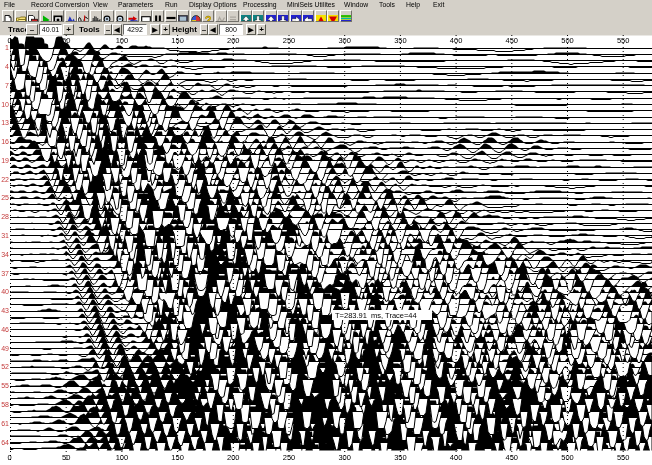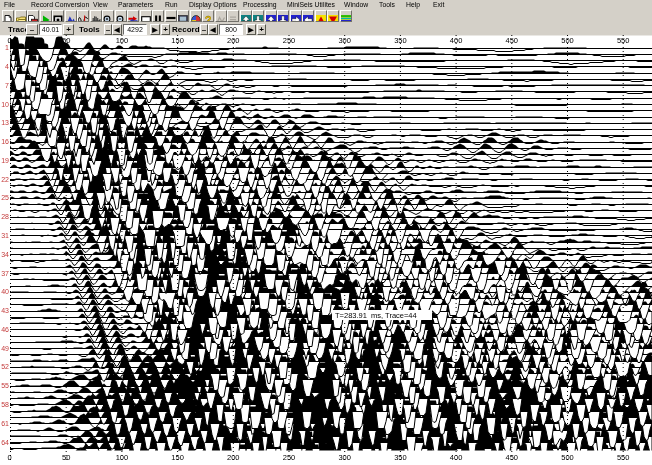--- a/index.html
+++ b/index.html
@@ -209,21 +209,21 @@
 <div class="ctl" style="left:8px;top:25px">Trace</div>
 <div class="cbtn" style="left:26px;top:24px;width:12px;height:11px;font-size:8px;line-height:9px">–</div>
 <div class="cbox" style="left:39px;top:24px;width:23px;height:11px;line-height:10px">40.01</div>
 <div class="cbtn" style="left:63px;top:24px;width:11px;height:11px;font-size:8px;line-height:9px">+</div>
 <div class="ctl" style="left:79px;top:25px">Tools</div>
 <div class="cbtn" style="left:104px;top:24px;width:8px;height:11px;font-size:8px;line-height:9px">–</div>
 <div class="cbtn" style="left:112px;top:24px;width:10px;height:11px;font-size:7px;line-height:9px">◀</div>
 <div class="cbox" style="left:123px;top:24px;width:24px;height:11px;line-height:10px">4292</div>
 <div class="cbtn" style="left:150px;top:24px;width:10px;height:11px;font-size:7px;line-height:9px">▶</div>
 <div class="cbtn" style="left:161px;top:24px;width:9px;height:11px;font-size:8px;line-height:9px">+</div>
-<div class="ctl" style="left:172px;top:25px">Record</div>
+<div class="ctl" style="left:172px;top:25px">Height</div>
 <div class="cbtn" style="left:200px;top:24px;width:8px;height:11px;font-size:8px;line-height:9px">–</div>
 <div class="cbtn" style="left:208px;top:24px;width:10px;height:11px;font-size:7px;line-height:9px">◀</div>
 <div class="cbox" style="left:219px;top:24px;width:24px;height:11px;line-height:10px">800</div>
 <div class="cbtn" style="left:246px;top:24px;width:10px;height:11px;font-size:7px;line-height:9px">▶</div>
 <div class="cbtn" style="left:257px;top:24px;width:9px;height:11px;font-size:8px;line-height:9px">+</div>
 <svg width="652" height="465" viewBox="0 0 652 465" style="position:absolute;left:0;top:0">
   <rect x="0" y="35.5" width="652" height="429.5" fill="#fff"></rect>
   <defs>
       <clipPath id="pc">
         <rect x="0" y="35.5" width="652" height="415"></rect>

